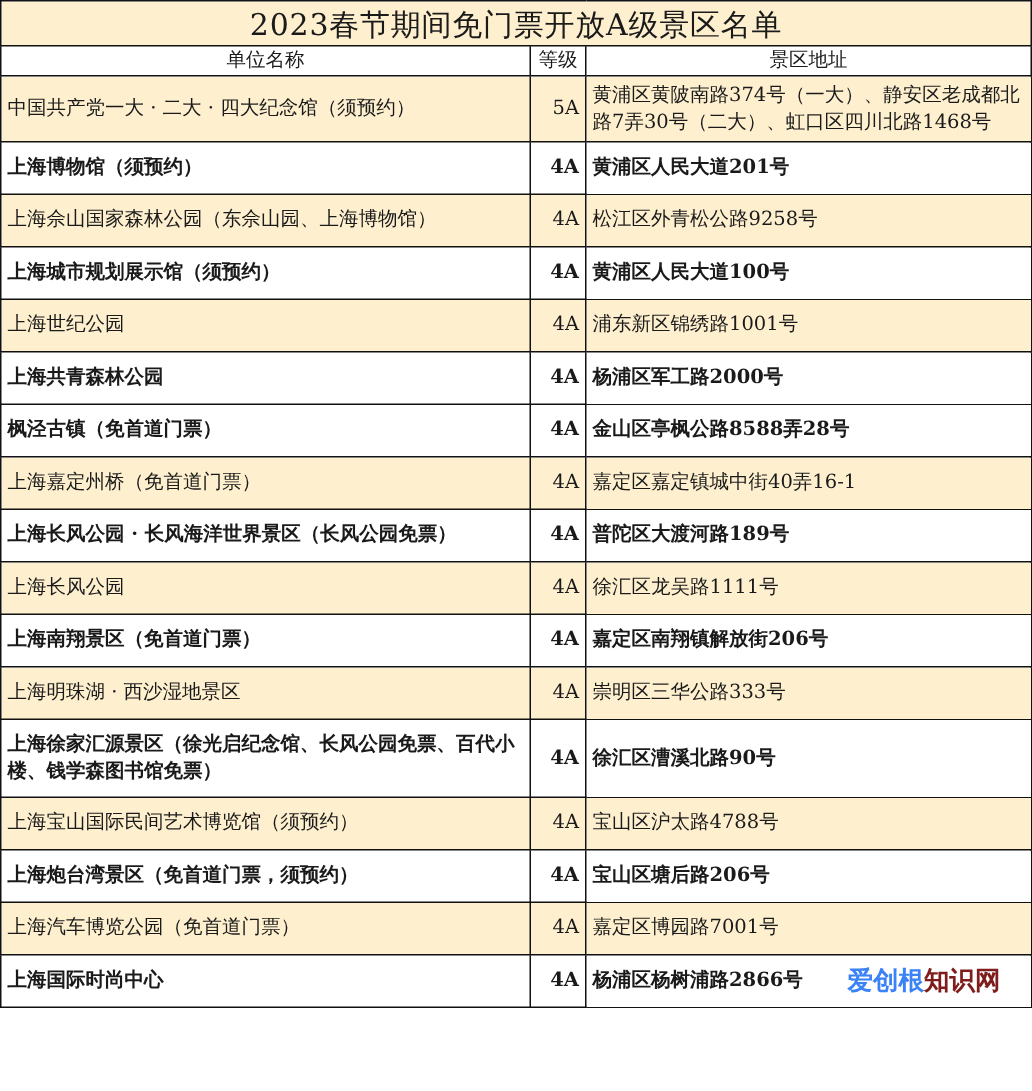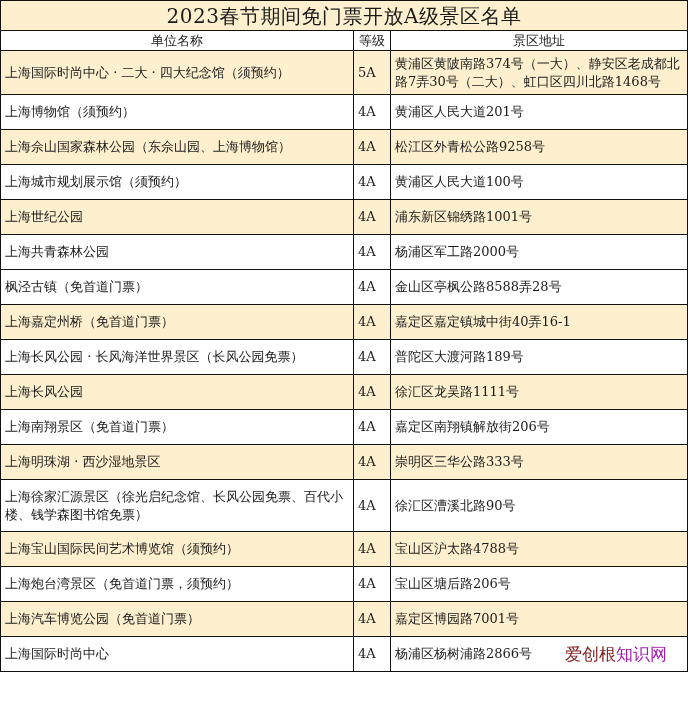--- a/index.html
+++ b/index.html
@@ -42,34 +42,34 @@
       height: 19px;
       background: #ffffff;
       text-align: center;
       font-size: 13px;
       margin-top: 24px;
     }
     tr.data-row td { height: 34px; }
     tr.data-row.first td { height: 43px; }
     tr.data-row.tall td { height: 51px; }
     tr.data-row.tan td { background: #fef0cf; }
-    tr.data-row.white td { background: #ffffff; }
-    td.grade { text-align: left; font-size: 12px; }
+    tr.data-row.white td { background: #ffffff; font-weight: bold; }
+    td.grade { text-align: right; font-size: 12px; }
     td.addr { position: relative; }
     .watermark {
       position: absolute;
       right: 20px;
       top: 50%;
       transform: translateY(-50%);
       font-family: "DejaVu Sans", "Liberation Sans", sans-serif;
       font-size: 17px;
       letter-spacing: 0px;
     }
-    .wm-a { color: #7f1d1d; }
-    .wm-b { color: #a21caf; }
+    .wm-a { color: #3b82f6; }
+    .wm-b { color: #7f1d1d; }
   </style>
 </head>
 <body>
 
 <table class="list">
   <colgroup>
     <col class="c-name">
     <col class="c-grade">
     <col class="c-addr">
   </colgroup>
@@ -77,21 +77,21 @@
     <tr class="title-row">
       <td colspan="3">2023春节期间免门票开放A级景区名单</td>
     </tr>
     <tr class="header-row">
       <td>单位名称</td>
       <td>等级</td>
       <td>景区地址</td>
     </tr>
 
     <tr class="data-row tan first">
-      <td>上海国际时尚中心 · 二大 · 四大纪念馆（须预约）</td>
+      <td>中国共产党一大 · 二大 · 四大纪念馆（须预约）</td>
       <td class="grade">5A</td>
       <td class="addr">黄浦区黄陂南路374号（一大）、静安区老成都北路7弄30号（二大）、虹口区四川北路1468号</td>
     </tr>
     <tr class="data-row white">
       <td>上海博物馆（须预约）</td>
       <td class="grade">4A</td>
       <td class="addr">黄浦区人民大道201号</td>
     </tr>
     <tr class="data-row tan">
       <td>上海佘山国家森林公园（东佘山园、上海博物馆）</td>

